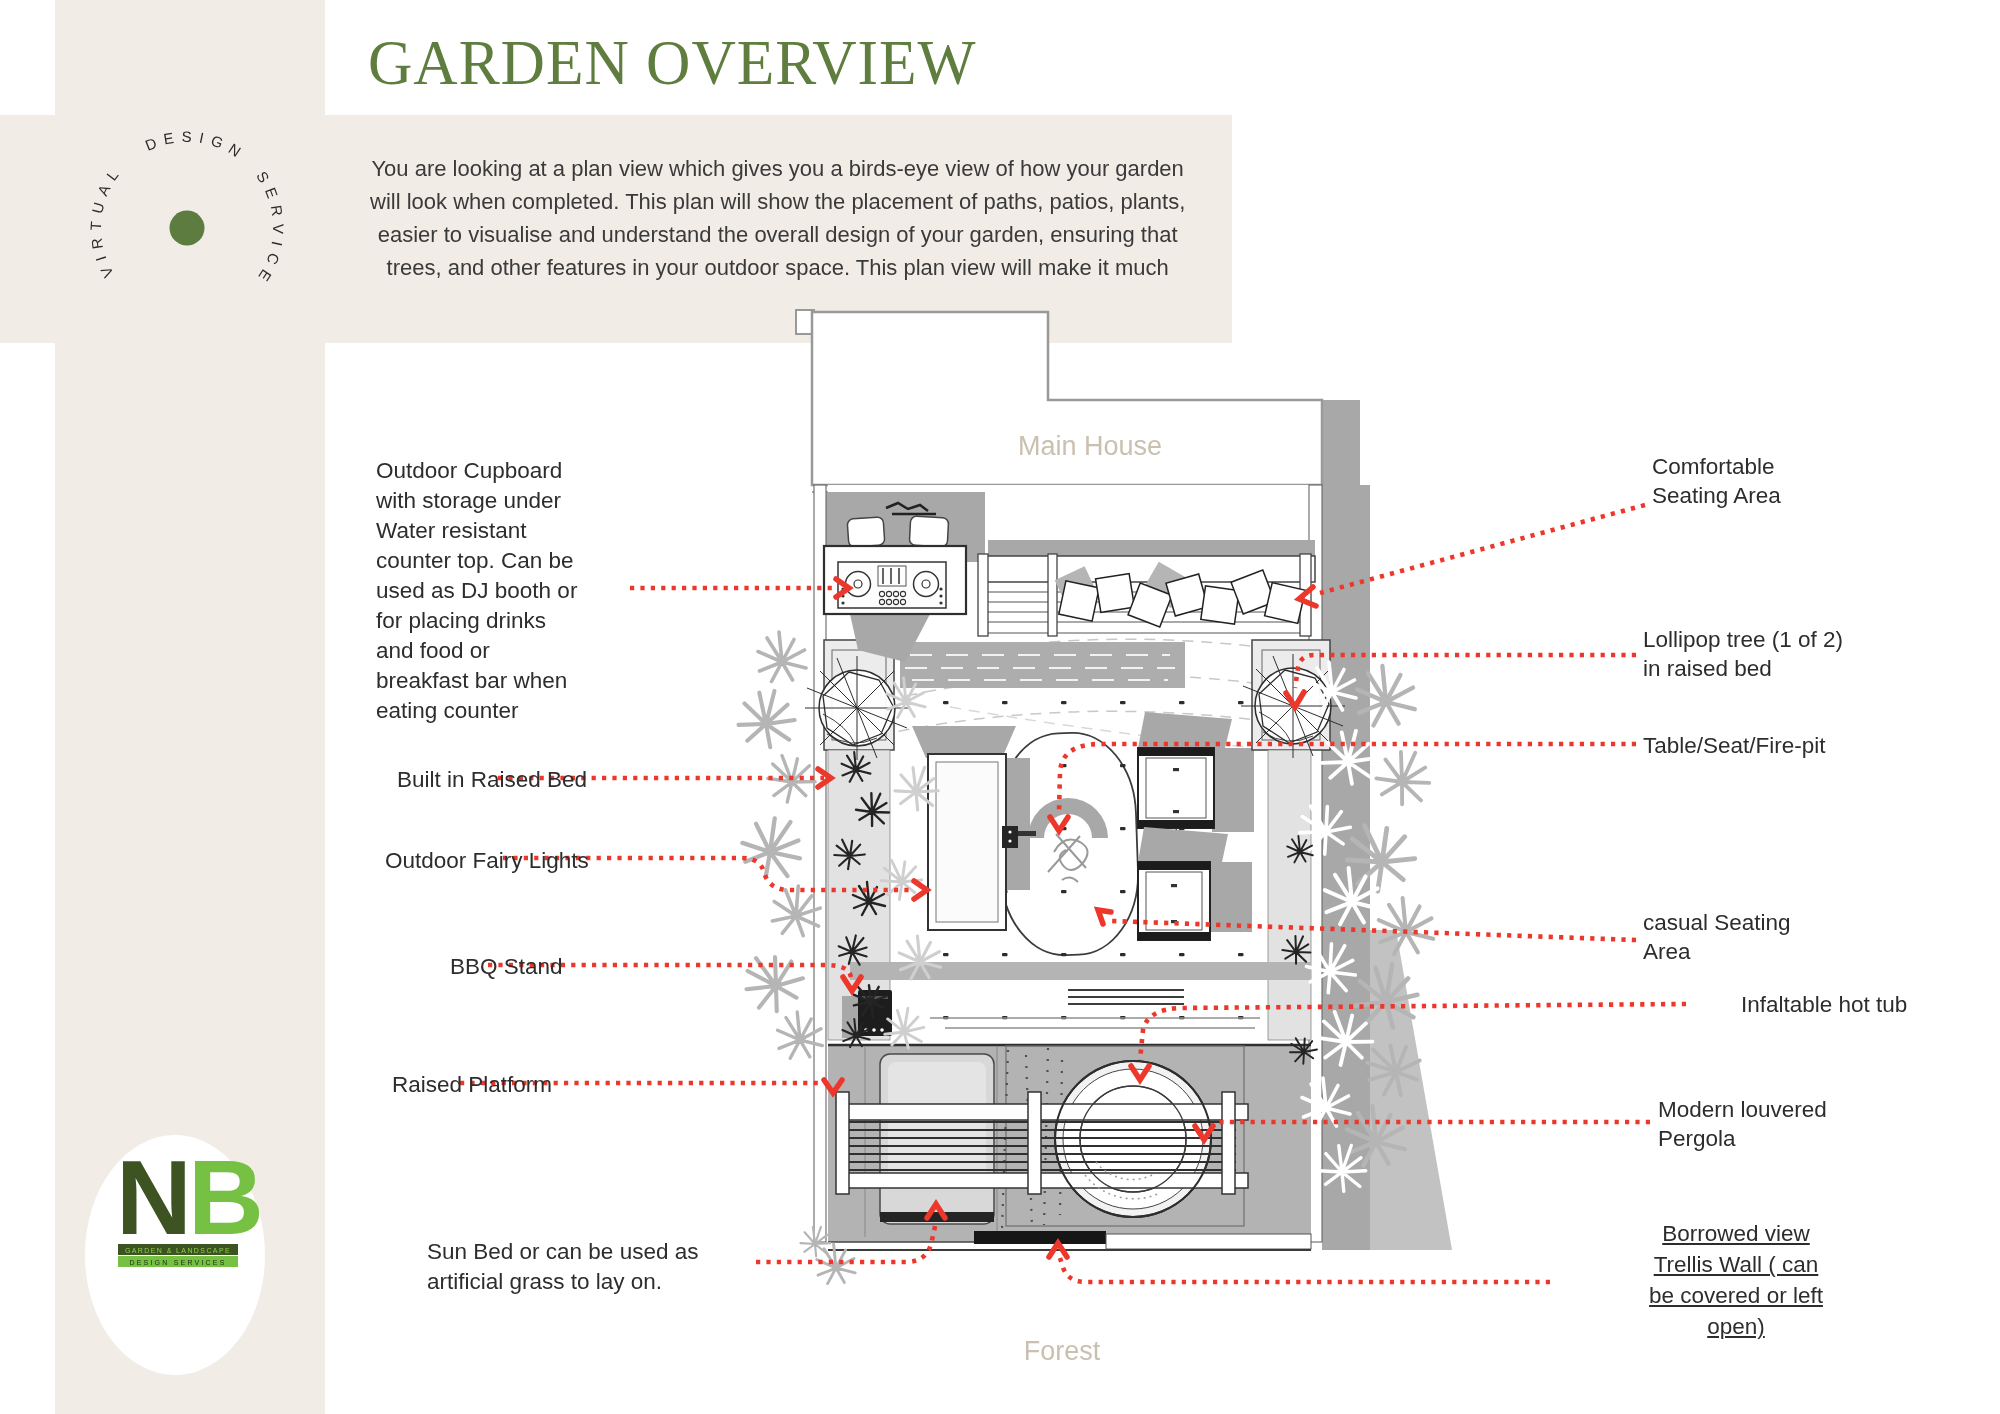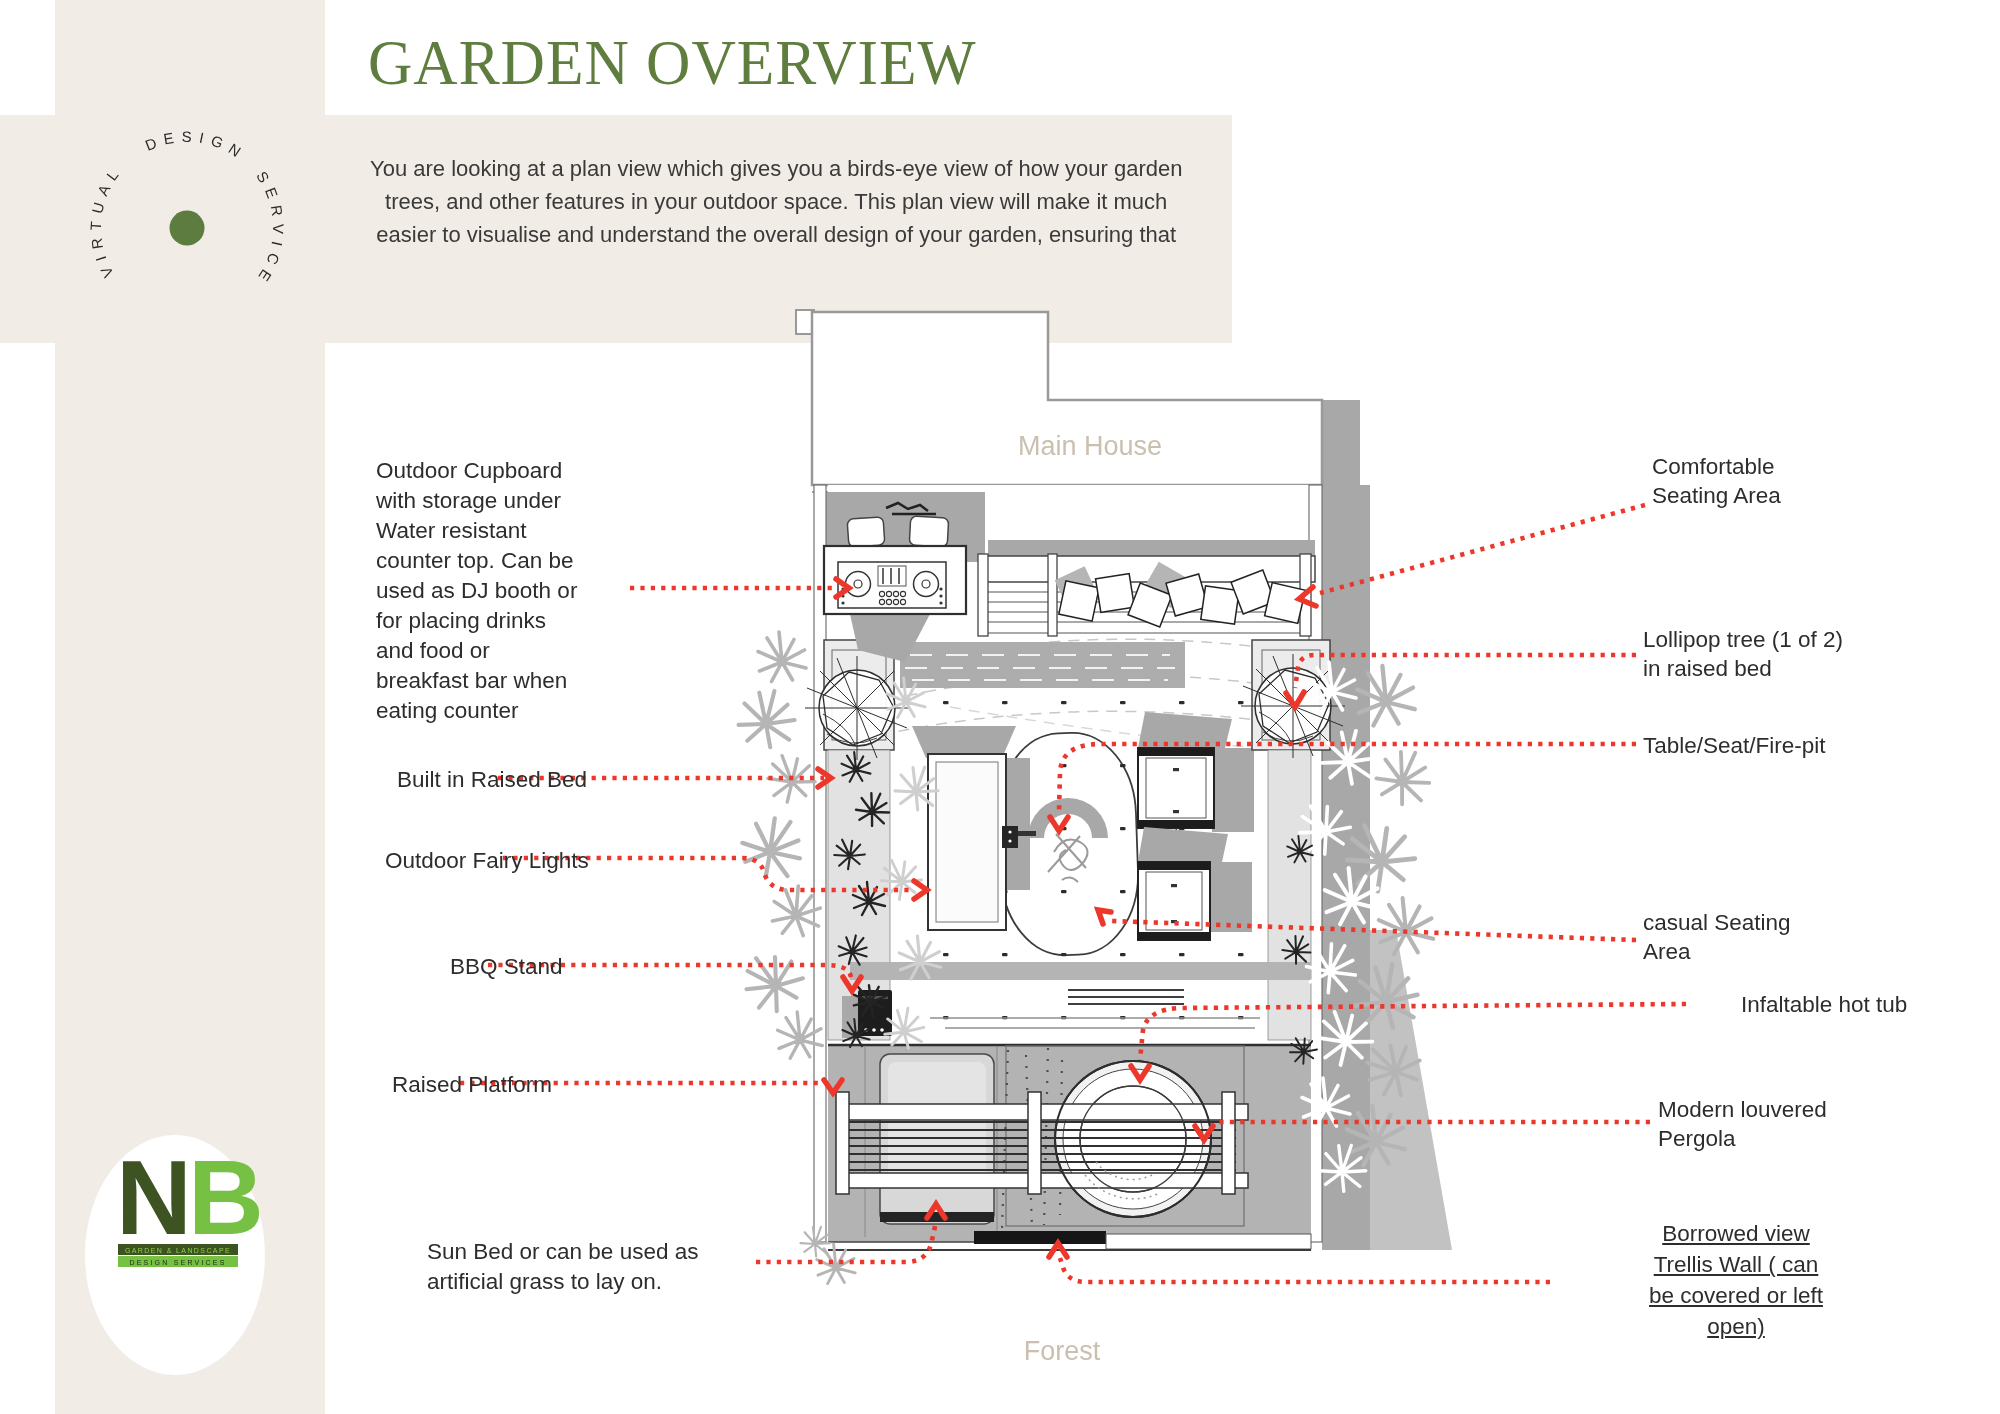--- a/index.html
+++ b/index.html
@@ -28,22 +28,23 @@
 </head>
 <body>
 
 <div class="beige-strip"></div>
 <div class="desc-box"></div>
 
 <h1 class="page-title overlay" style="position:absolute;">GARDEN OVERVIEW</h1>
 
 <div class="desc-text overlay" style="position:absolute;">
   <div>You are looking at a plan view which gives you a birds-eye view of how your garden</div>
+  <div>will look when completed. This plan will show the placement of paths, patios, plants,</div>
+  <div>easier to visualise and understand the overall design of your garden, ensuring that</div>
   <div>trees, and other features in your outdoor space. This plan view will make it much</div>
-  <div>easier to visualise and understand the overall design of your garden, ensuring that</div>
 </div>
 
 <svg class="overlay" style="position:absolute;left:47px;top:88px;" width="280" height="280" viewBox="0 0 280 280">
   <defs>
     <path id="badge-circle" d="M69.6,189.3 A86,86 0 1 1 195.3,205.9" fill="none"></path>
   </defs>
   <circle cx="140" cy="140" r="17.5" fill="#5d7c40"></circle>
   <text class="badge-letter"><textPath href="#badge-circle" startOffset="1%">VIRTUAL</textPath></text>
   <text class="badge-letter"><textPath href="#badge-circle" startOffset="37%">DESIGN</textPath></text>
   <text class="badge-letter"><textPath href="#badge-circle" startOffset="67%">SERVICE</textPath></text>

